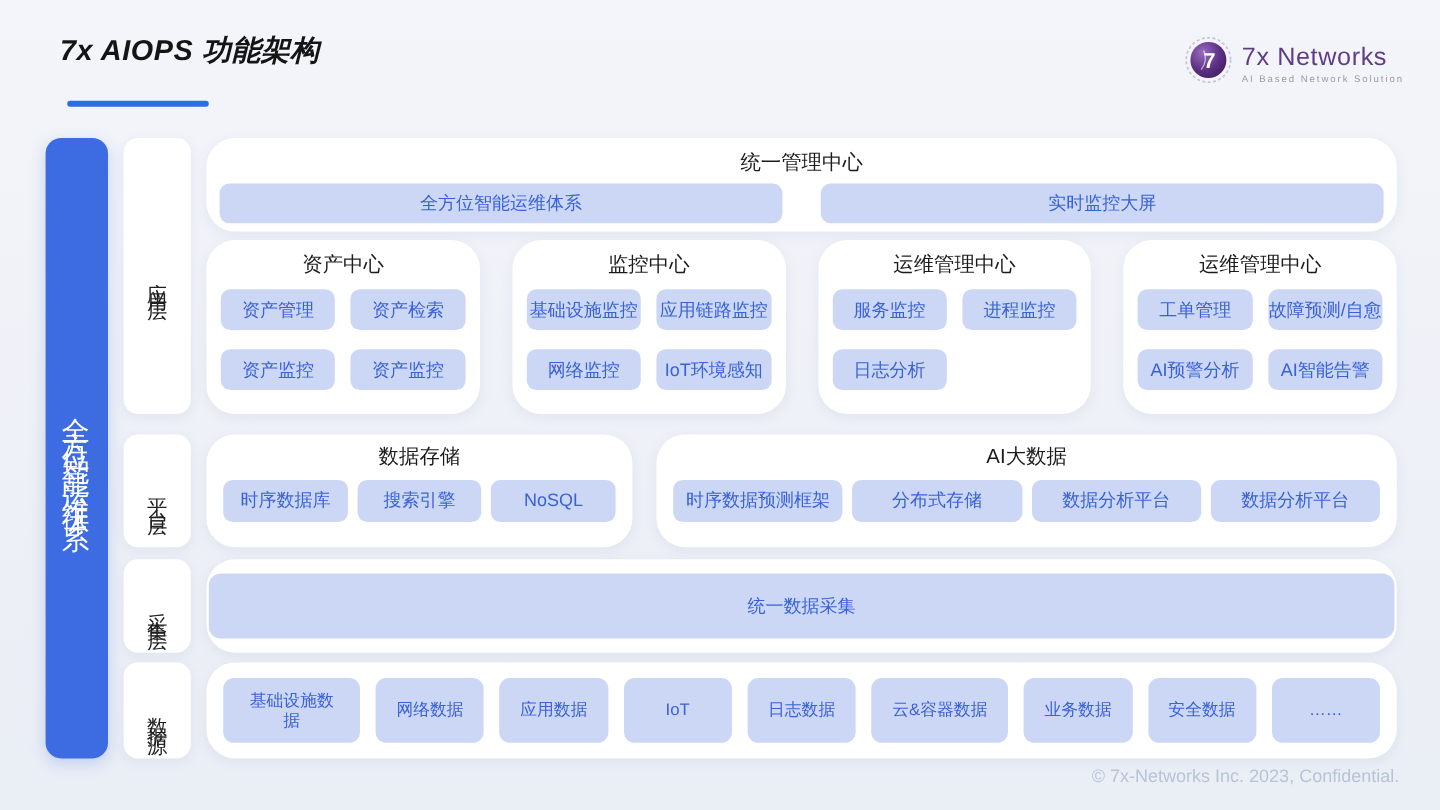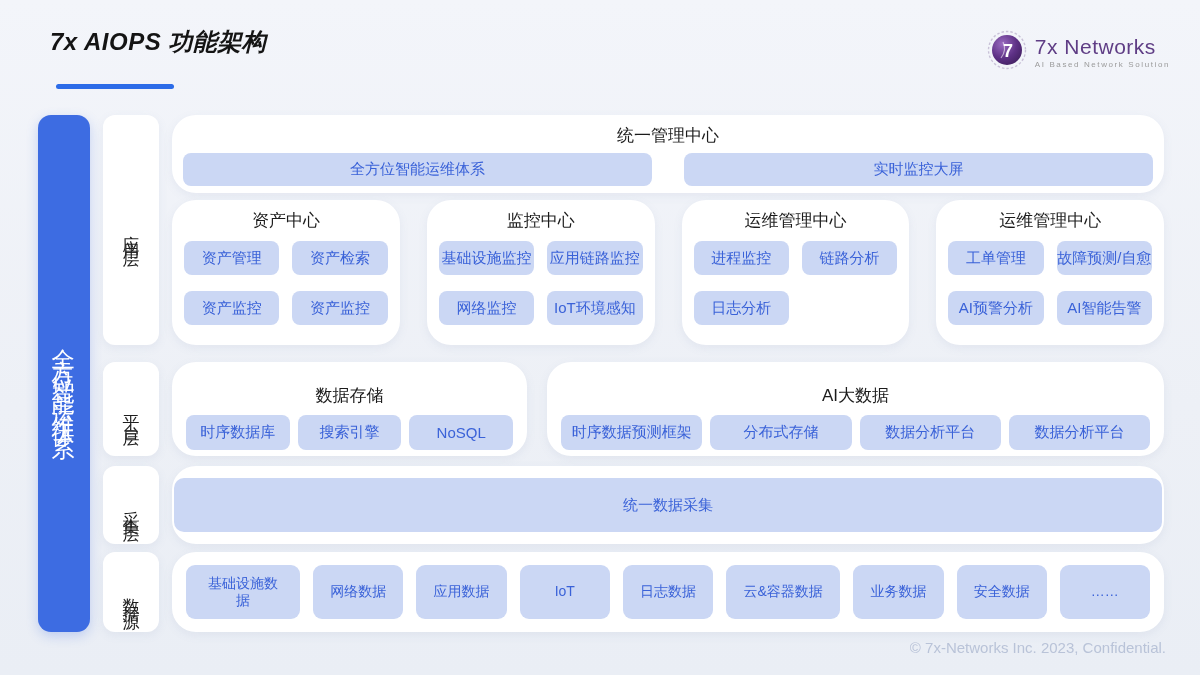--- a/index.html
+++ b/index.html
@@ -52,21 +52,21 @@
 
   
   .row2 { height:145px; margin-top:7px; display:grid; grid-template-columns:repeat(4,1fr); gap:27px; }
   .row2 .card { padding:8px 12px 16px; }
   .row2 .card-title { line-height:26px; margin-bottom:7px; }
   .pill-grid { display:grid; grid-template-columns:1fr 1fr; column-gap:13px; row-gap:16px; }
   .pill-grid .pill { height:34px; font-size:15px; }
 
   
   .row3 { height:94px; margin-top:17px; display:flex; gap:20px; }
-  .row3 .card { padding:21px 14px 0; }
+  .row3 .card { padding:6px 14px 0; }
   .row3 .card-title { line-height:26px; margin-bottom:6px; }
   .card-storage { width:355px; flex:0 0 355px; }
   .card-bigdata { flex:1; }
   .row3-pills { display:flex; gap:8px; }
   .row3-pills .pill { flex:1; height:35px; }
 
   
   .row4 { height:78px; margin-top:10px; padding:12px 2px; }
   .row4 .pill { width:100%; height:100%; border-radius:10px; font-size:15px; }
 
@@ -157,22 +157,22 @@
             <div class="pill">基础设施监控</div>
             <div class="pill">应用链路监控</div>
             <div class="pill">网络监控</div>
             <div class="pill">IoT环境感知</div>
           </div>
         </div>
 
         <div class="card">
           <div class="card-title">运维管理中心</div>
           <div class="pill-grid">
+            <div class="pill">服务监控</div>
             <div class="pill">进程监控</div>
-            <div class="pill">链路分析</div>
             <div class="pill">日志分析</div>
           </div>
         </div>
 
         <div class="card">
           <div class="card-title">运维管理中心</div>
           <div class="pill-grid">
             <div class="pill">工单管理</div>
             <div class="pill">故障预测/自愈</div>
             <div class="pill">AI预警分析</div>

